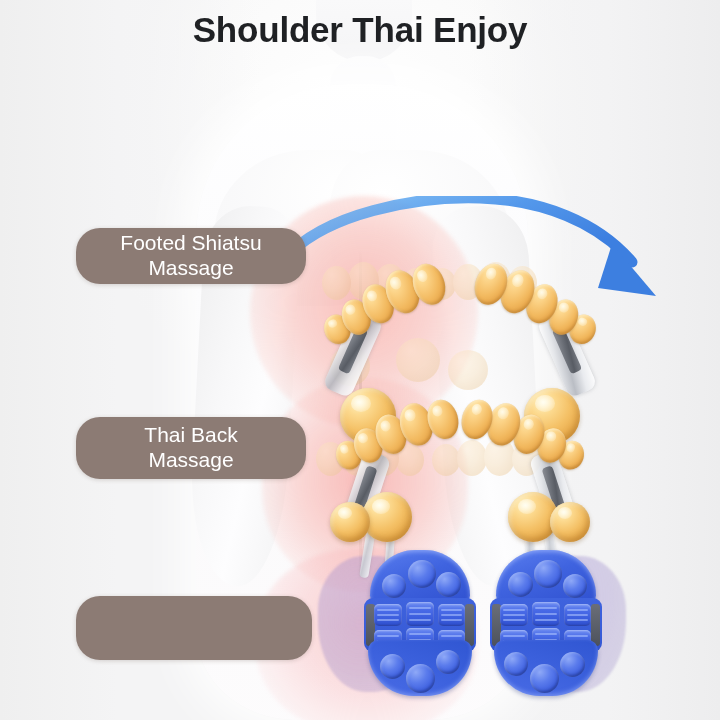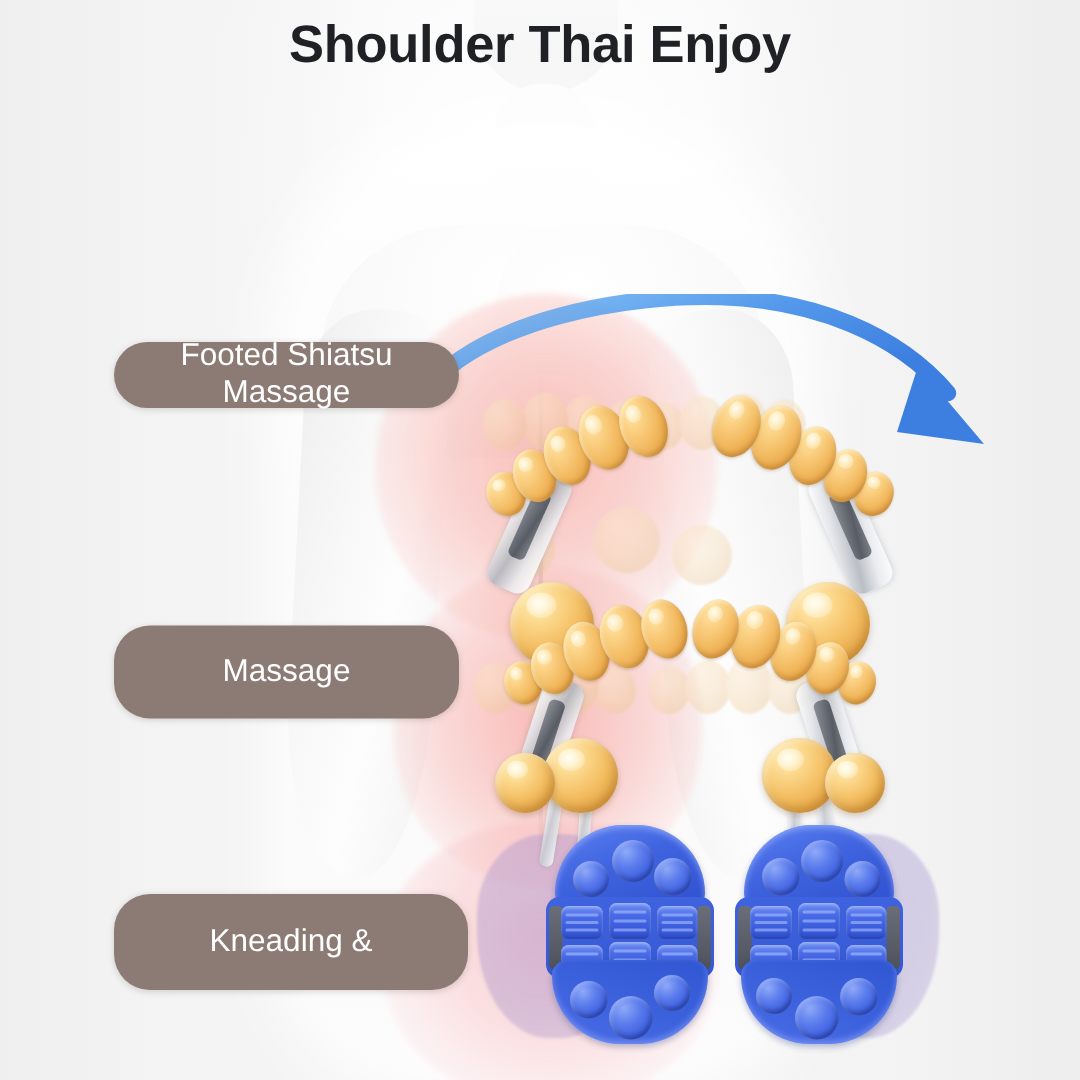--- a/index.html
+++ b/index.html
@@ -267,21 +267,21 @@
     text-align:center;
     background:#8c7b74;
     color:#ffffff;
     border-radius:24px;
     font-size:21px; line-height:1.18;
     padding:8px 16px;
     box-shadow:0 1px 4px rgba(90,72,64,0.22);
     z-index:45;
   }
   .pill span { display:block; }
-  #pill-1 { left:76px; top:228px; width:230px; height:44px; }
+  #pill-1 { left:76px; top:228px; width:230px; height:56px; }
   #pill-2 { left:76px; top:417px; width:230px; height:62px; }
   #pill-3 { left:76px; top:596px; width:236px; height:64px; }
 </style>
 </head>
 <body>
 
 <div id="stage">
 
   <div class="bg-wash"></div>
   <div class="side-shade-l"></div>
@@ -500,23 +500,23 @@
 
   <div class="pill" id="pill-1">
     <div>
       <span>Footed Shiatsu</span>
       <span>Massage</span>
     </div>
   </div>
 
   <div class="pill" id="pill-2">
     <div>
+      <span>Thai Back</span>
       <span>Massage</span>
     </div>
   </div>
 
   <div class="pill" id="pill-3">
     <div>
-      <span>Kneading &amp;</span>
     </div>
   </div>
 
 </div>
 
 </body></html>

